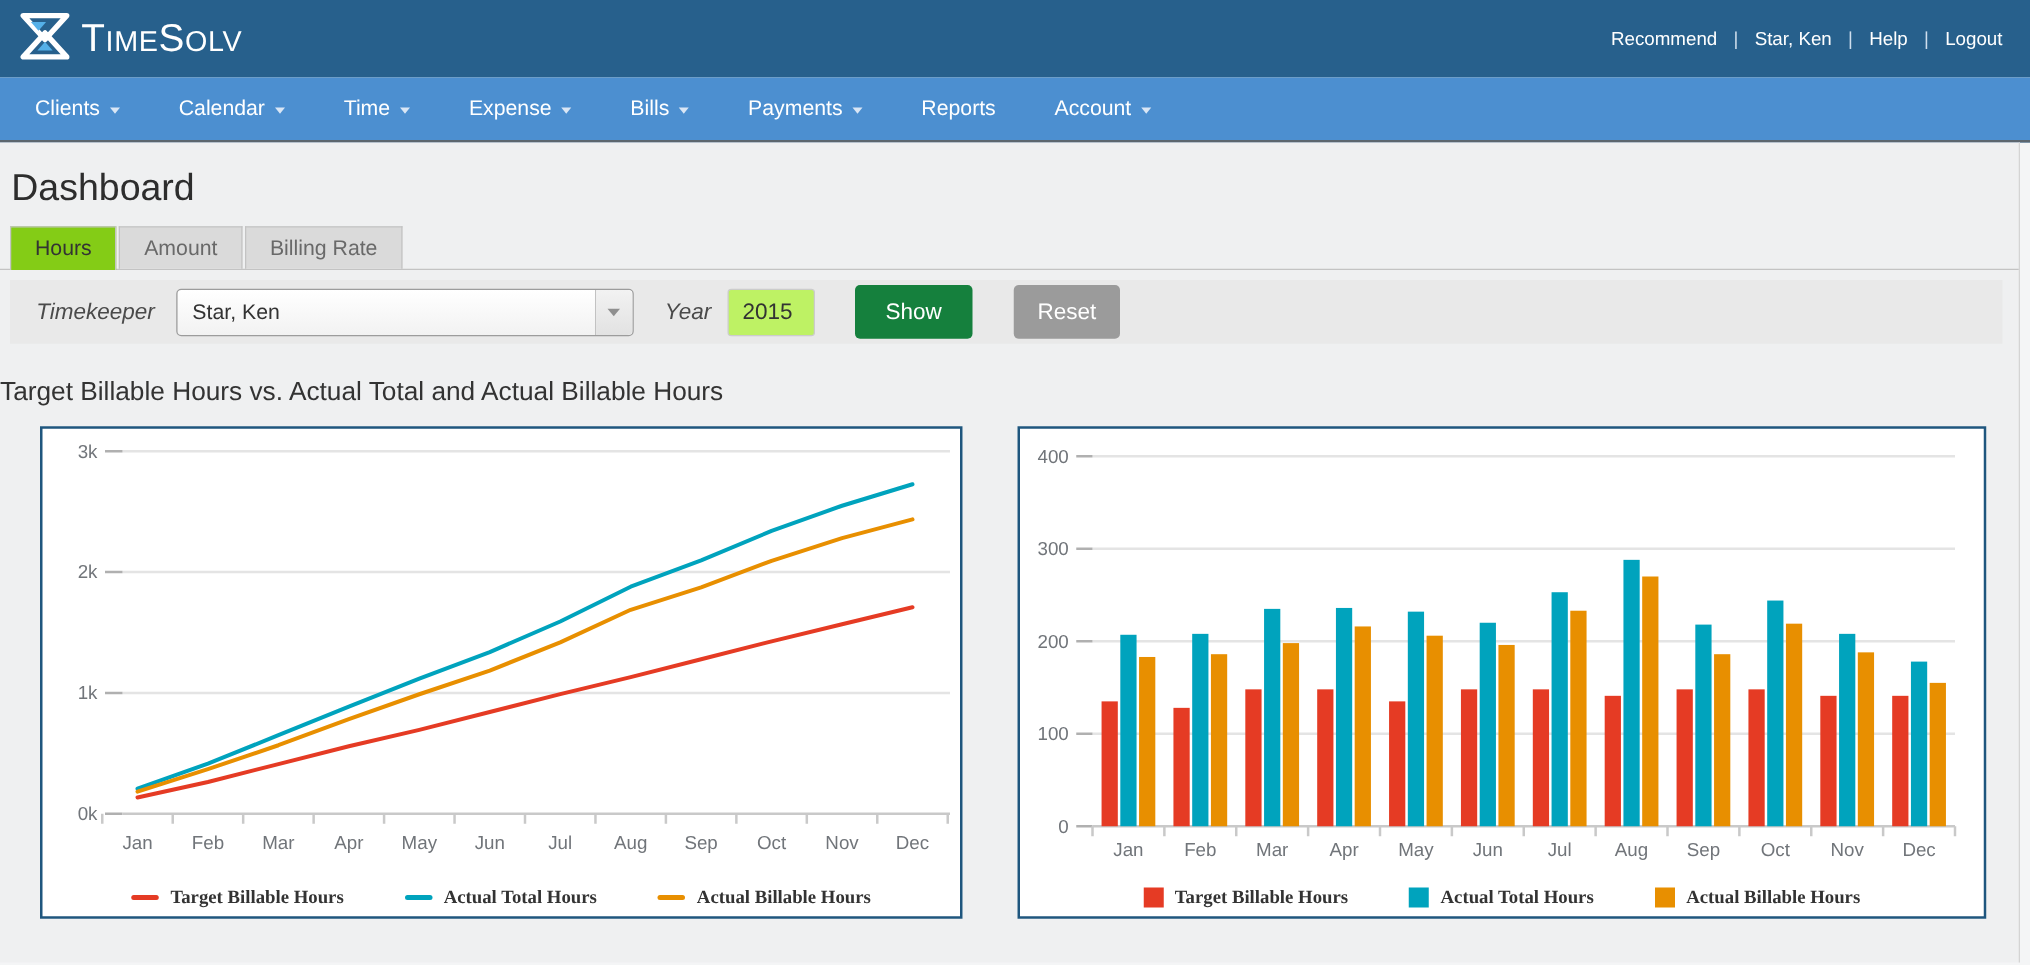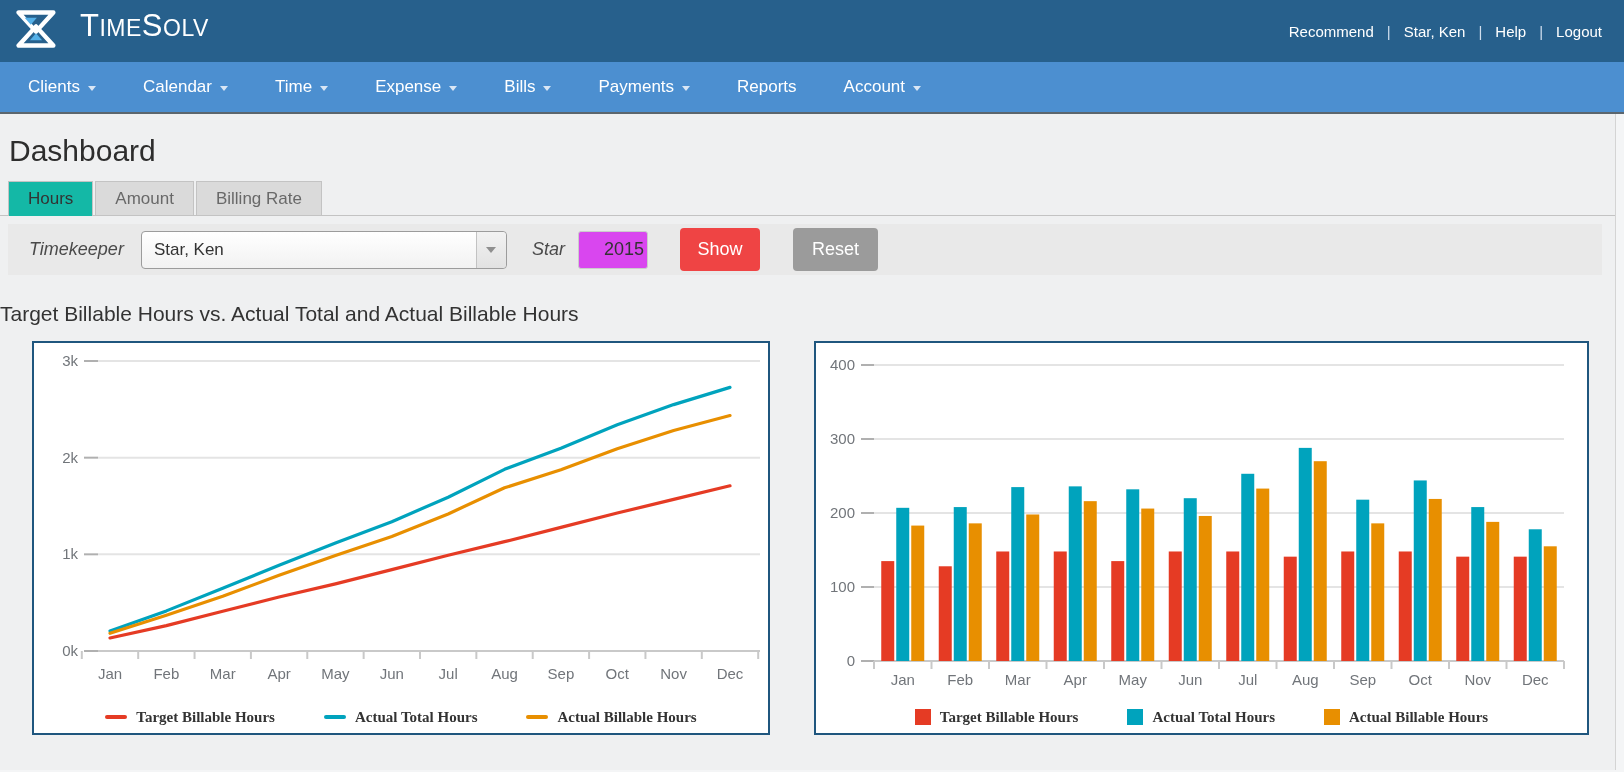--- a/index.html
+++ b/index.html
@@ -8,21 +8,21 @@
     font-family: "Liberation Sans", sans-serif;
     background: #f4f5f6;
     overflow: hidden;
   }
   
   .topbar {
     height: 62px; background: #27608c;
     display: flex; align-items: center; justify-content: space-between;
     padding: 0 22px 0 16px;
   }
-  .brand { display: flex; gap: 24px; }
+  .brand { display: flex; align-items: center; gap: 9px; }
   .brand-text { color: #fff; letter-spacing: .5px; white-space: nowrap; }
   .brand-text .big { font-size: 31px; }
   .brand-text .small { font-size: 23px; }
   .top-links { display: flex; align-items: center; font-size: 15px; color: #fff; }
   .top-link { cursor: pointer; }
   .top-sep { color: #cfdeed; padding: 0 13px; }
   
   .nav {
     height: 52px; background: #4c8fd0;
     display: flex; align-items: center; padding-left: 28px; gap: 47px;
@@ -32,21 +32,21 @@
   .caret { width: 0; height: 0; border-left: 4px solid transparent; border-right: 4px solid transparent; border-top: 5px solid #d9e6f5; margin-top: 3px; }
   
   .content { width: 1616px; min-height: 656px; background: #eff0f1; border-right: 1px solid #d4d4d4; }
   .page-title { font-size: 30px; font-weight: 500; color: #2d2d2d; padding: 20px 0 13px 9px; }
   .tabstrip { display: flex; padding-left: 8px; border-bottom: 1px solid #c3c3c3; }
   .tab {
     font-size: 17px; padding: 7px 19px 6px 19px; margin-right: 2px;
     background: #dadada; color: #696969; border: 1px solid #c3c3c3; border-bottom: none;
     margin-bottom: 0; cursor: pointer;
   }
-  .tab.active { background: #14b8a6; color: #333; margin-bottom: -1px; padding-bottom: 7px; }
+  .tab.active { background: #84cc16; color: #333; margin-bottom: -1px; padding-bottom: 7px; }
   
   .filterbar {
     margin: 8px 13px 0 8px; height: 51px; background: #e9e9e9;
     display: flex; align-items: center; padding-left: 21px;
   }
   .filter-label { font-size: 18px; color: #4a4a4a; font-style: italic; }
   .select {
     width: 366px; height: 38px; margin-left: 17px;
     background: linear-gradient(#fff, #f2f2f2);
     border: 1px solid #9c9c9c; border-radius: 4px;
@@ -55,28 +55,28 @@
   .select-value { font-size: 17px; color: #333; padding-left: 12px; }
   .select-arrow {
     width: 30px; height: 36px; border-left: 1px solid #c2c2c2; border-radius: 0 4px 4px 0;
     background: linear-gradient(#f2f2f2, #e2e2e2);
     display: flex; align-items: center; justify-content: center;
   }
   .select-arrow .tri { width: 0; height: 0; border-left: 5px solid transparent; border-right: 5px solid transparent; border-top: 6px solid #8f8f8f; }
   .year-label { margin-left: 25px; }
   .year-input {
     width: 70px; height: 38px; margin-left: 13px; border: 1px solid #ccc; border-radius: 3px;
-    font-family: "Liberation Sans", sans-serif; font-size: 18px; color: #333; padding-left: 25px;
-    background: #d946ef;
+    font-family: "Liberation Sans", sans-serif; font-size: 18px; color: #333; padding-left: 11px;
+    background: #bef264;
   }
   .btn {
     height: 43px; border: none; border-radius: 4px; color: #fff;
     font-family: "Liberation Sans", sans-serif; font-size: 18px; cursor: pointer;
   }
-  .btn-show { width: 80px; margin-left: 32px; background: #ef4444; }
+  .btn-show { width: 94px; margin-left: 32px; background: #15803d; }
   .btn-reset { width: 85px; margin-left: 33px; background: #9b9b9b; }
   
   .section-title { margin-top: 27px; font-size: 21px; color: #333; width: 1580px; }
   .panels { display: flex; margin: 15px 0 0 32px; gap: 44px; }
   .panel { background: #fff; border: 2px solid #1f567e; height: 394px; }
   .panel-line { width: 738px; }
   .panel-bar { width: 775px; }
   svg text { font-family: "Liberation Sans", sans-serif; font-size: 15px; fill: #71757a; }
   .legend { height: 36px; display: flex; justify-content: center; align-items: center; gap: 49px; font-family: Liberation Serif, serif; }
   .legend-item { display: flex; align-items: center; gap: 9px; }
@@ -154,21 +154,21 @@
     </div>
 
   <div class="filterbar">
     <span class="filter-label">Timekeeper</span>
     <div class="select">
       <span class="select-value">Star, Ken</span>
       <span class="select-arrow">
           <span class="tri"></span>
         </span>
     </div>
-    <span class="filter-label year-label">Star</span>
+    <span class="filter-label year-label">Year</span>
     <input class="year-input" value="2015" style="">
     <button class="btn btn-show">Show</button>
     <button class="btn btn-reset">Reset</button>
   </div>
 
   <div class="section-title">Target Billable Hours vs. Actual Total and Actual Billable Hours</div>
 
   <div class="panels">
     <div class="panel panel-line">
       <svg id="line-svg" width="734" height="352">

